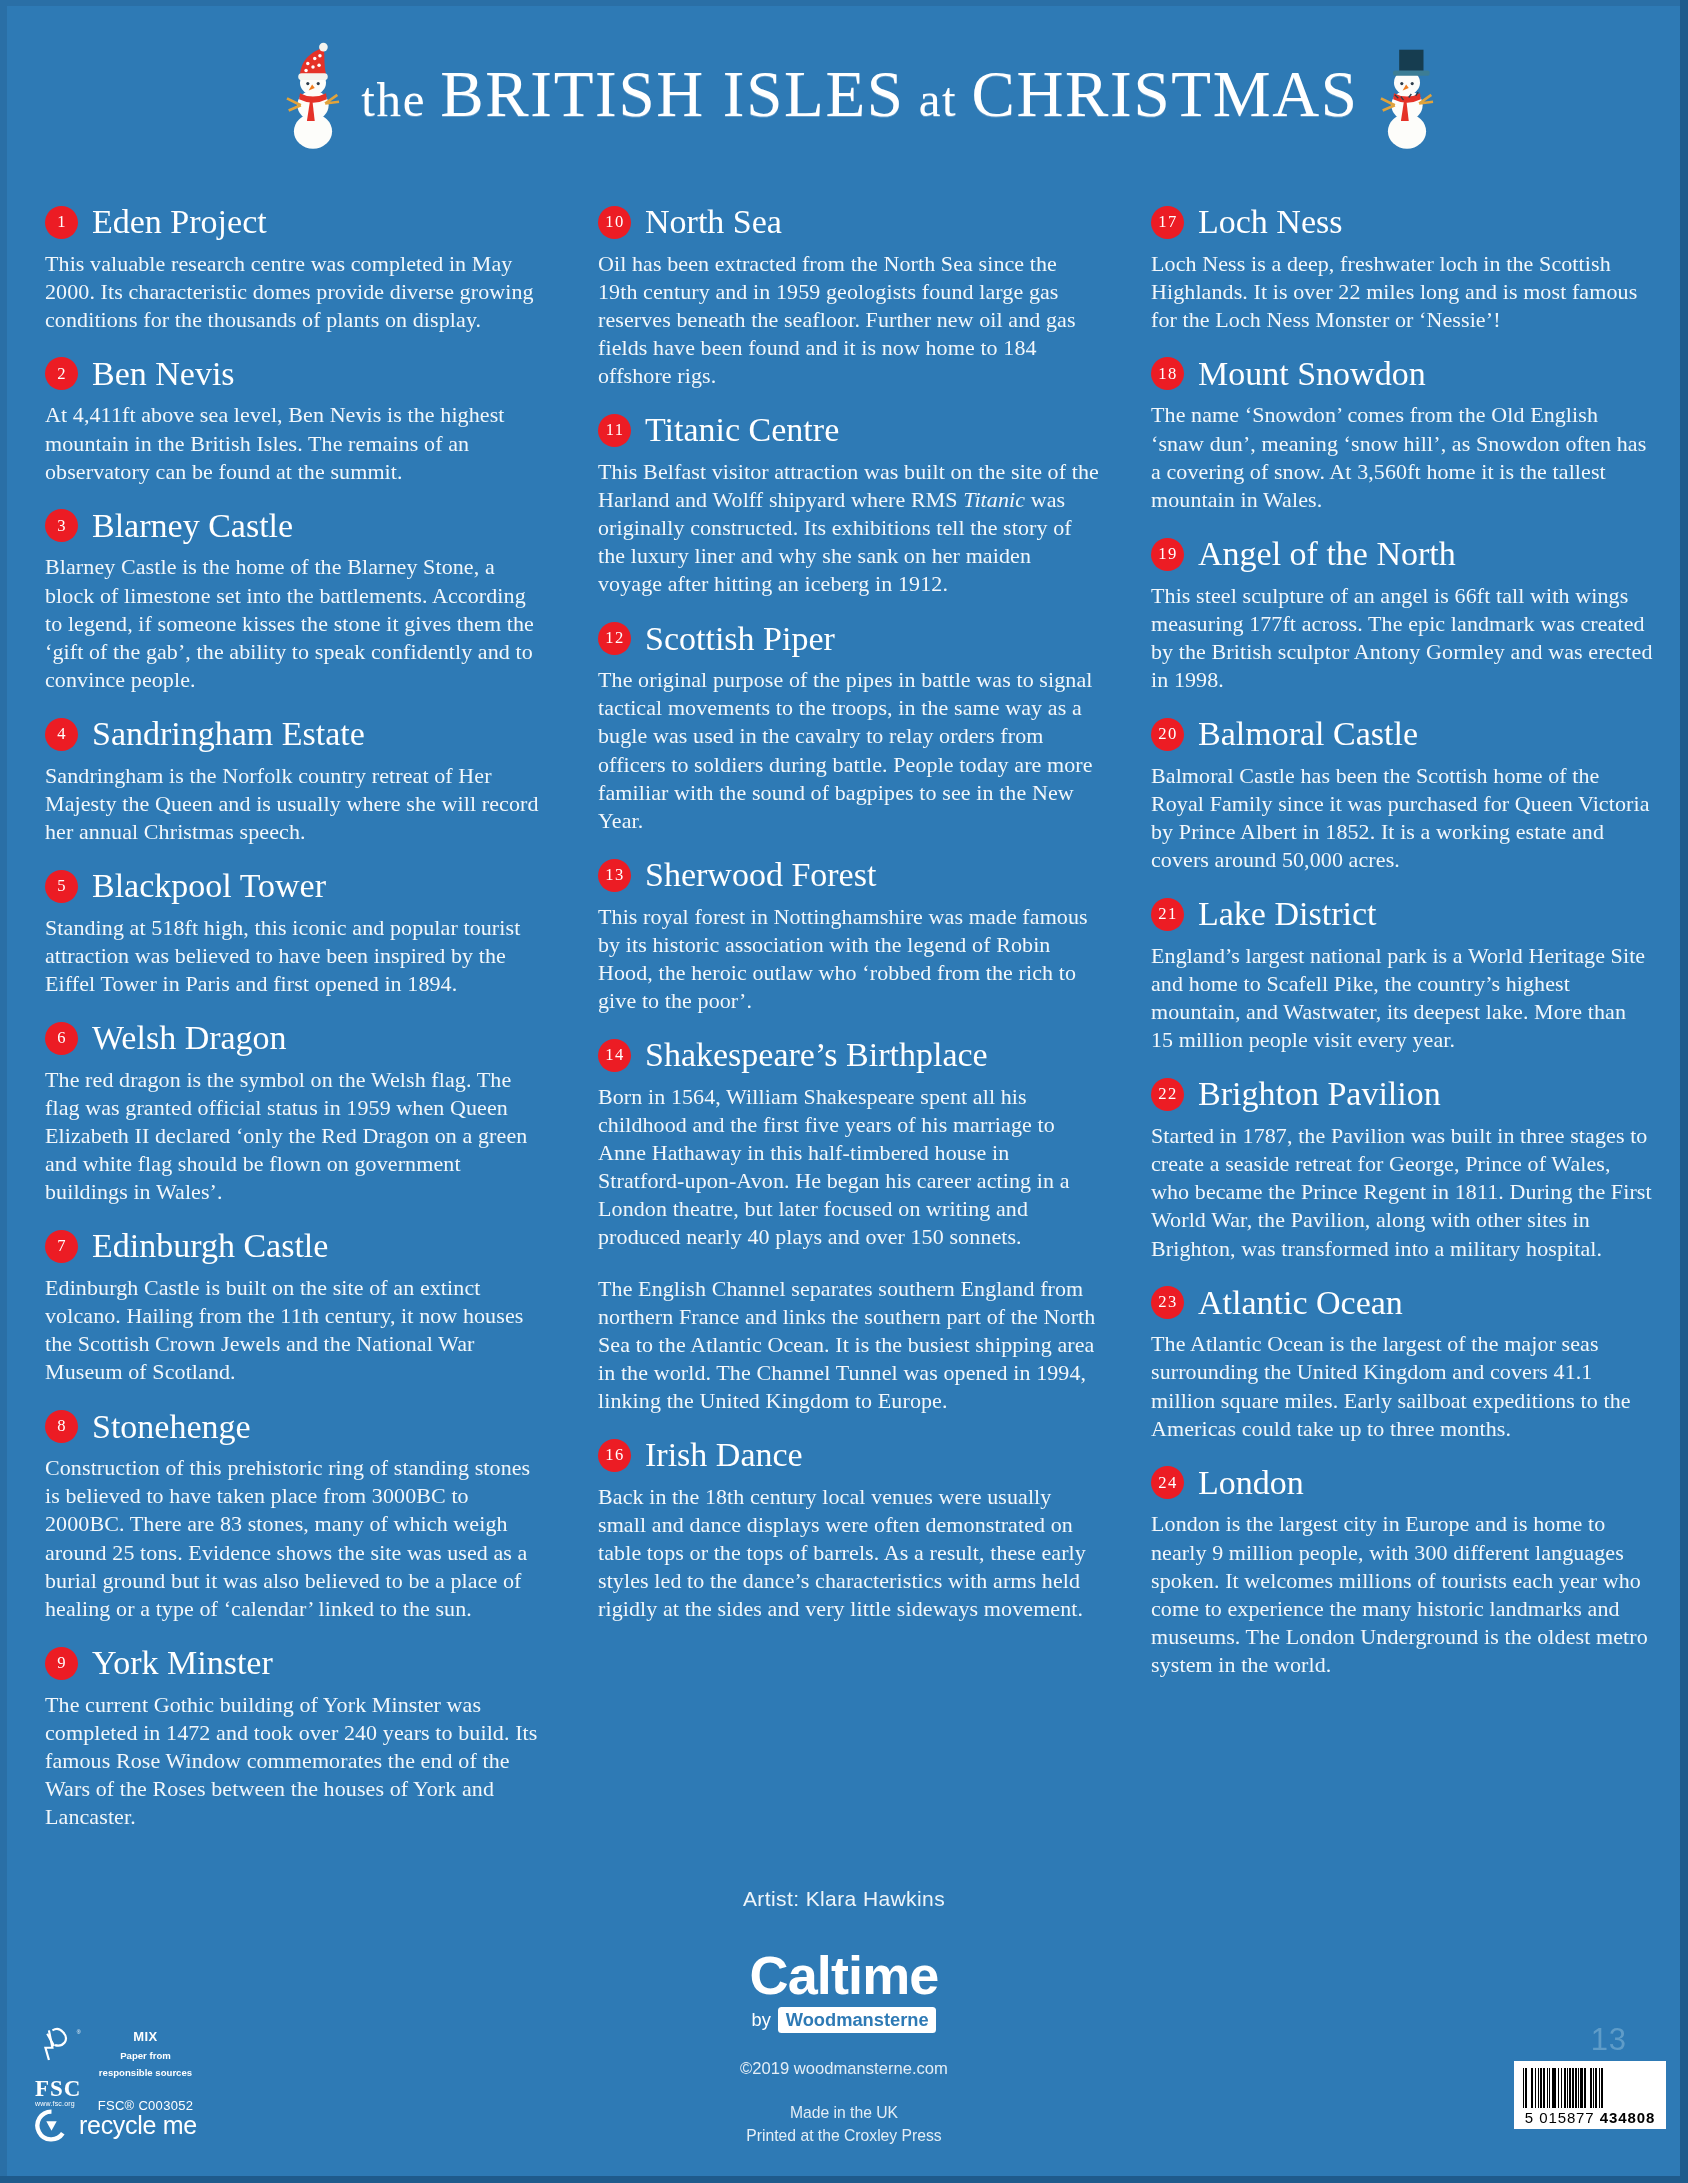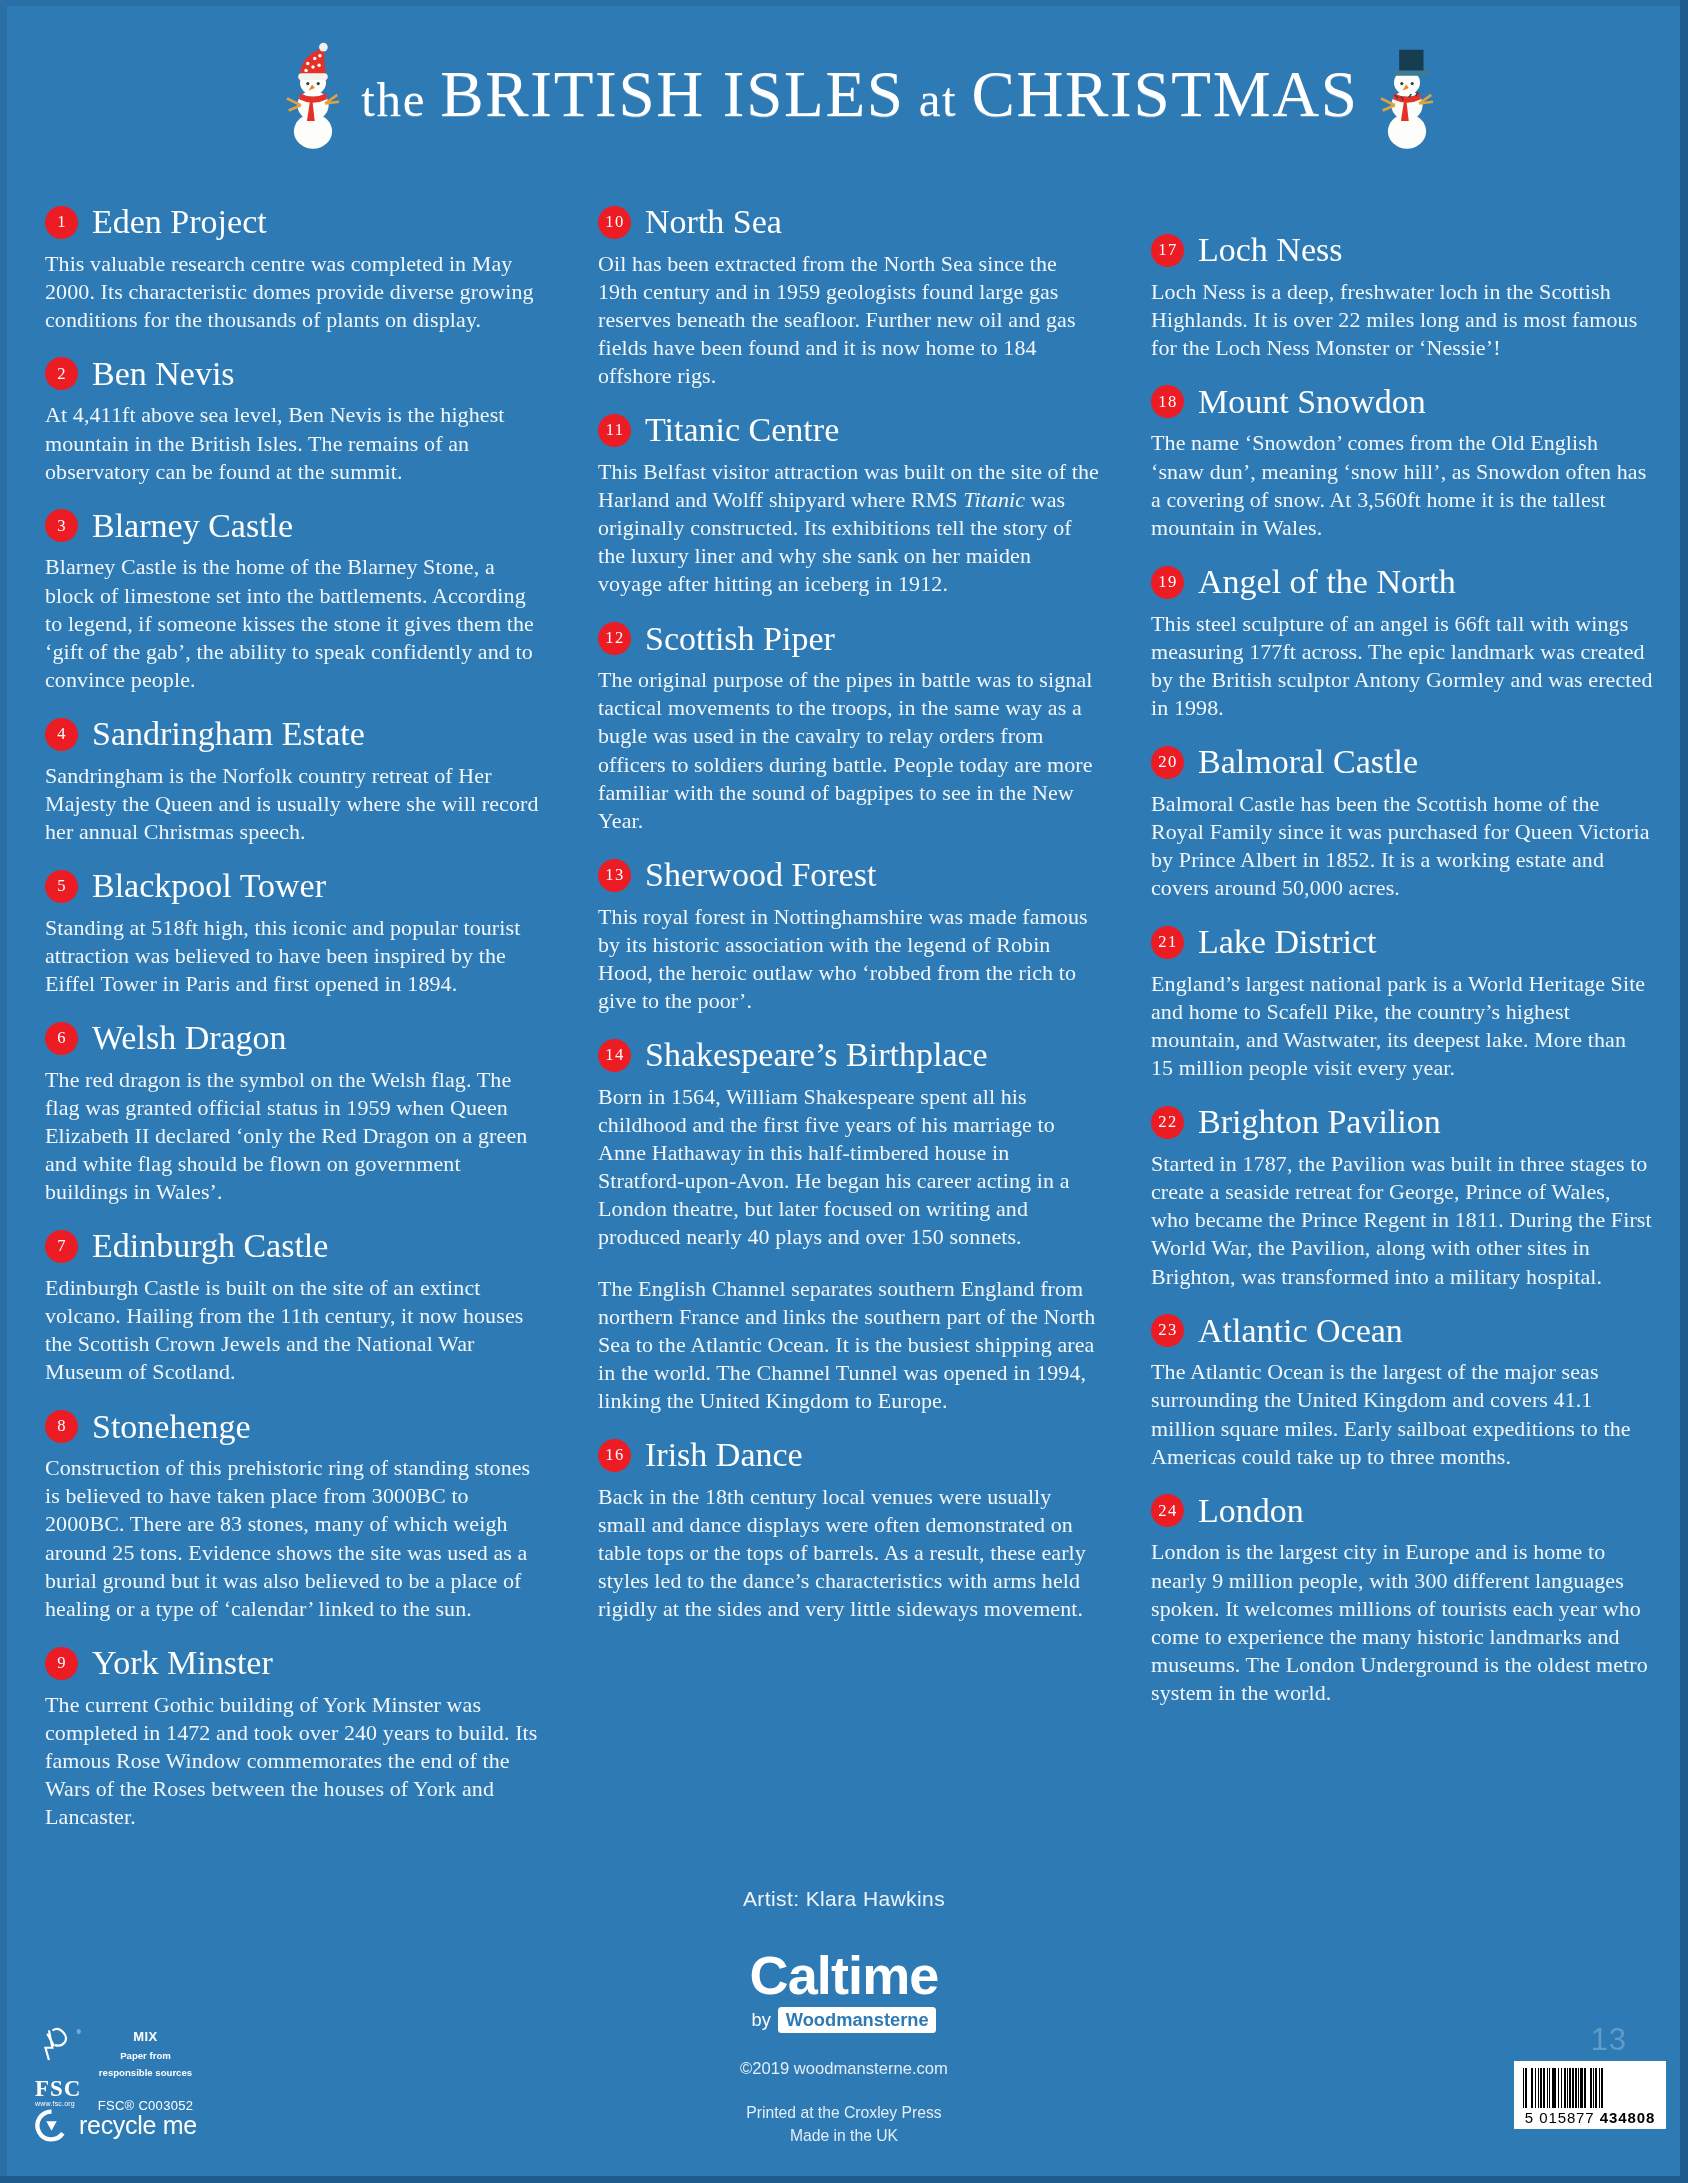--- a/index.html
+++ b/index.html
@@ -43,21 +43,21 @@
   
   .columns{
     position:absolute;
     top:205px;left:45px;right:45px;
     display:flex;
     gap:51px;
     align-items:flex-start;
   }
   .col{width:502px;flex:0 0 502px;}
   .col.c2{width:502px;flex:0 0 502px;}
-  .col.c3{width:502px;flex:0 0 502px;margin-top:28px;}
+  .col.c3{width:502px;flex:0 0 502px;}
 
   .entry{margin-bottom:23px;}
   .entry-head{
     display:flex;align-items:center;gap:14px;
     margin-bottom:10.5px;
   }
   .badge{
     flex:0 0 auto;
     width:33px;height:33px;border-radius:50%;
     background:#ec1c24;
@@ -382,22 +382,22 @@
 
   <div class="footer">
     <div class="artist">Artist: Klara Hawkins</div>
     <div class="brand">Caltime</div>
     <div class="brand-by">
       <span>by</span>
       <span class="wm">Woodmansterne</span>
     </div>
     <div class="copyright">©2019 woodmansterne.com</div>
     <div class="printed">
+      <div>Made in the UK</div>
       <div>Printed at the Croxley Press</div>
-      <div>Made in the UK</div>
     </div>
   </div>
 
   <div class="fsc-block">
     <div class="fsc-logo">
       <svg viewBox="0 0 62 56" width="54" height="49">
         <path d="M20 6 q7 -4 12 2 q6 6 2 12 q-4 5 -11 3" fill="none" stroke="#fff" stroke-width="2.5"></path>
         <path d="M16 6 L20 26 L12 26 L16 40" fill="none" stroke="#fff" stroke-width="2.5"></path>
         <path d="M14 10 L22 24" stroke="#fff" stroke-width="2.5" fill="none"></path>
         <text x="48" y="10" font-size="6" fill="#fff" font-family="Liberation Sans, sans-serif">®</text>

